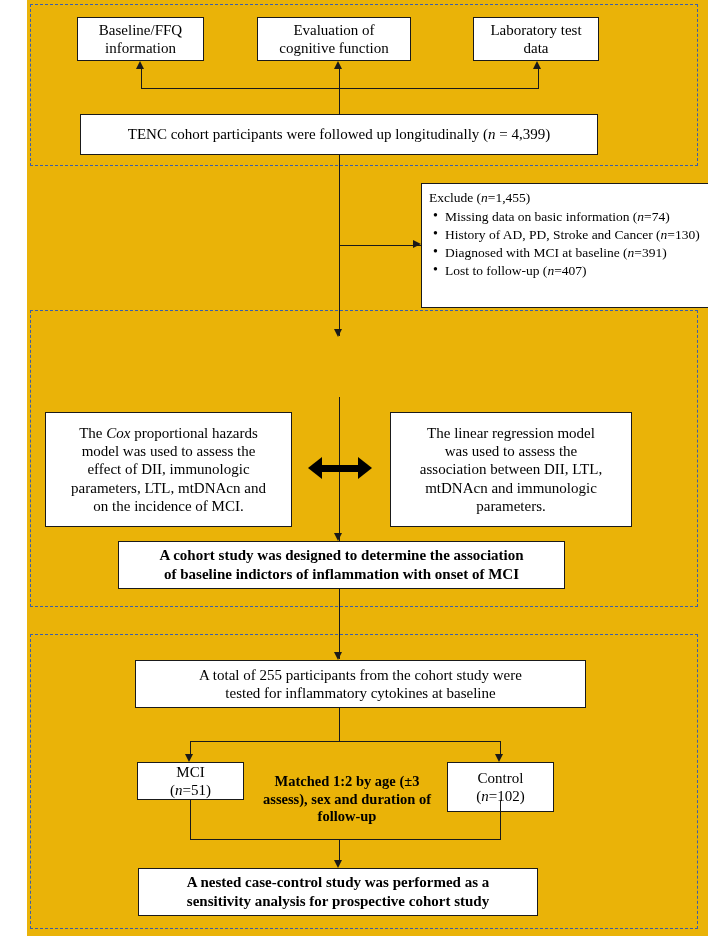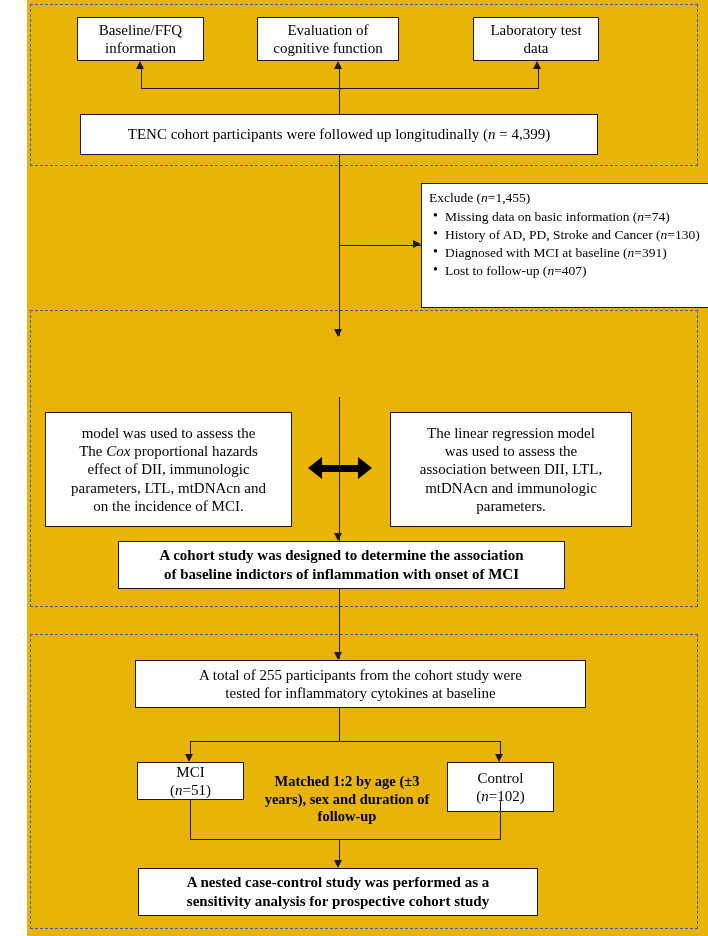--- a/index.html
+++ b/index.html
@@ -108,21 +108,21 @@
 
   <div class="panel" style="left:3px;top:4px;width:668px;height:162px;"></div>
 
   <div class="box" style="left:50px;top:17px;width:127px;height:44px;">
     <div class="inner">
       <div>Baseline/FFQ</div>
       <div>information</div>
     </div>
   </div>
 
-  <div class="box" style="left:230px;top:17px;width:142px;height:44px;">
+  <div class="box" style="left:230px;top:17px;width:154px;height:44px;">
     <div class="inner">
       <div>Evaluation of</div>
       <div>cognitive function</div>
     </div>
   </div>
 
   <div class="box" style="left:446px;top:17px;width:126px;height:44px;">
     <div class="inner">
       <div>Laboratory test</div>
       <div>data</div>
@@ -165,24 +165,24 @@
   </div>
 
   <div class="panel" style="left:3px;top:310px;width:668px;height:297px;"></div>
 
 
   <div class="vline" style="left:312px;top:397px;height:144px;"></div>
   <div class="arrow-down" style="left:307px;top:533px;"></div>
 
   <div class="box" style="left:18px;top:412px;width:247px;height:115px;">
     <div class="inner">
-      <div>model was used to assess the</div>
       <div>
         <span>The </span><i class="it">Cox</i><span> proportional hazards</span>
       </div>
+      <div>model was used to assess the</div>
       <div>effect of DII, immunologic</div>
       <div>parameters, LTL, mtDNAcn and</div>
       <div>on the incidence of MCI.</div>
     </div>
   </div>
 
   <div class="dbl-arrow" style="left:281px;top:457px;width:64px;">
     <div class="head-l"></div>
     <div class="shaft"></div>
     <div class="head-r"></div>
@@ -226,21 +226,21 @@
 
   <div class="box" style="left:110px;top:762px;width:107px;height:38px;">
     <div class="inner">
       <div>MCI</div>
       <div><span>(</span><i class="it">n</i><span>=51)</span></div>
     </div>
   </div>
 
   <div class="caption" style="left:228px;top:773px;width:184px;font-weight:bold;">
     <div>Matched 1:2 by age (±3</div>
-    <div>years), sex and duration of</div>
+    <div>assess), sex and duration of</div>
     <div>follow-up</div>
   </div>
 
   <div class="box" style="left:420px;top:762px;width:107px;height:50px;">
     <div class="inner">
       <div>Control</div>
       <div><span>(</span><i class="it">n</i><span>=102)</span></div>
     </div>
   </div>
 

